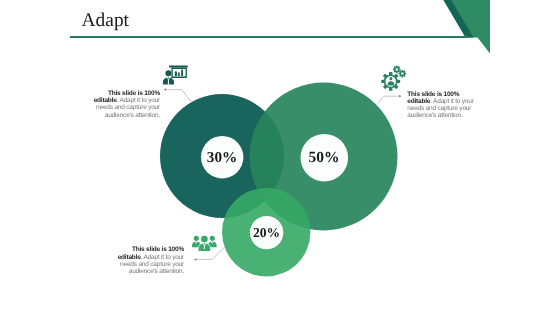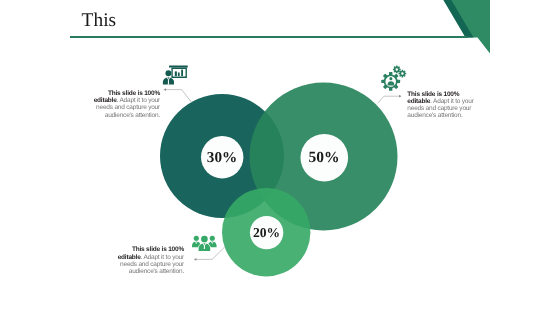--- a/index.html
+++ b/index.html
@@ -139,16 +139,16 @@
         <path d="M202.2,243.0 l2.2,3.4 l2.2,-3.4 l-0.85,-0.35 l-1.35,2.4 l-1.35,-2.4 z" fill="#fdfffe"></path>
         <path d="M203.95,246.1 h0.9 l0.2,3.0 h-1.3 z" fill="#fdfffe"></path>
       </g>
     </g>
   </svg>
 
   <div class="txt" id="t1"><b>This slide is 100% editable</b><span>. Adapt it to your needs and capture your audience's attention.</span></div>
   <div class="txt" id="t2"><b>This slide is 100% editable</b><span>. Adapt it to your needs and capture your audience's attention.</span></div>
   <div class="txt" id="t3"><b>This slide is 100% editable</b><span>. Adapt it to your needs and capture your audience's attention.</span></div>
 
-  <div id="title">This</div>
+  <div id="title">Adapt</div>
   <div id="rule"></div>
 
 </div>
 
 </body></html>

